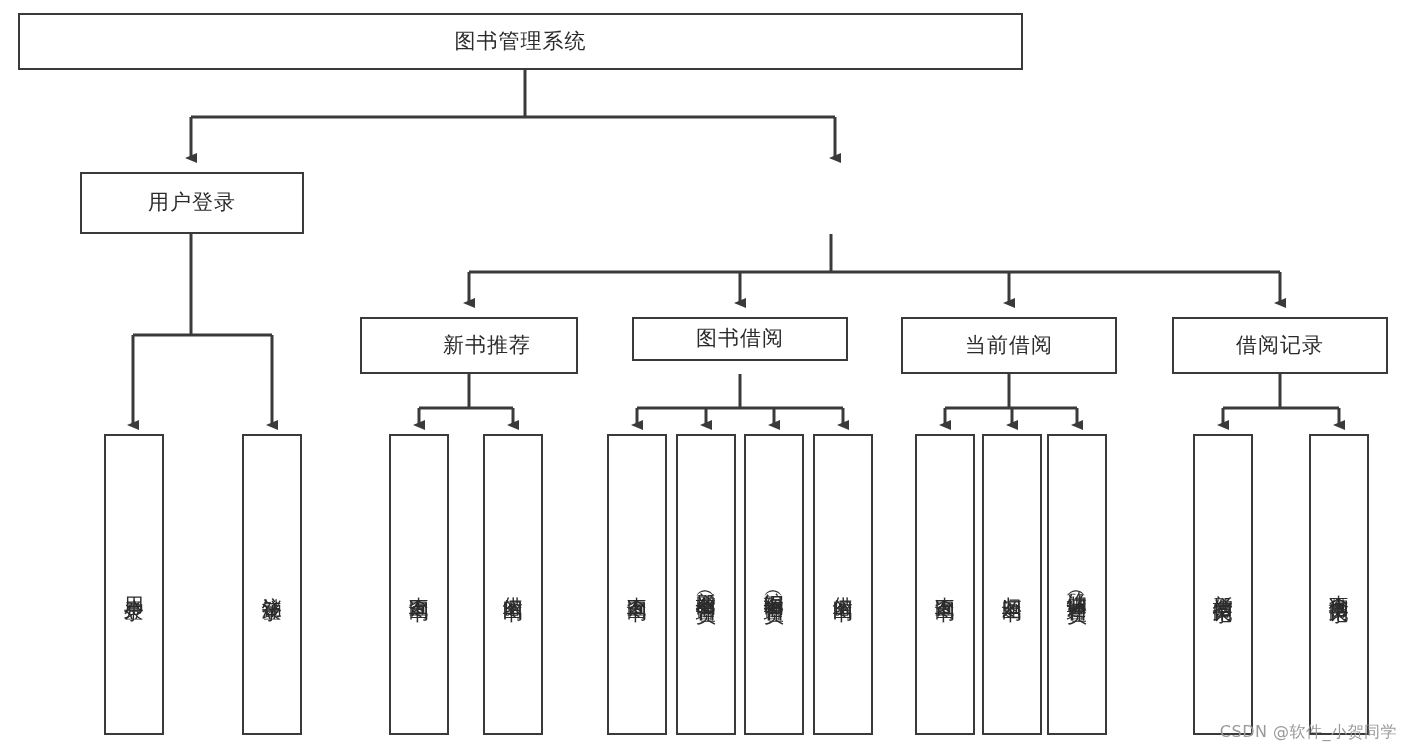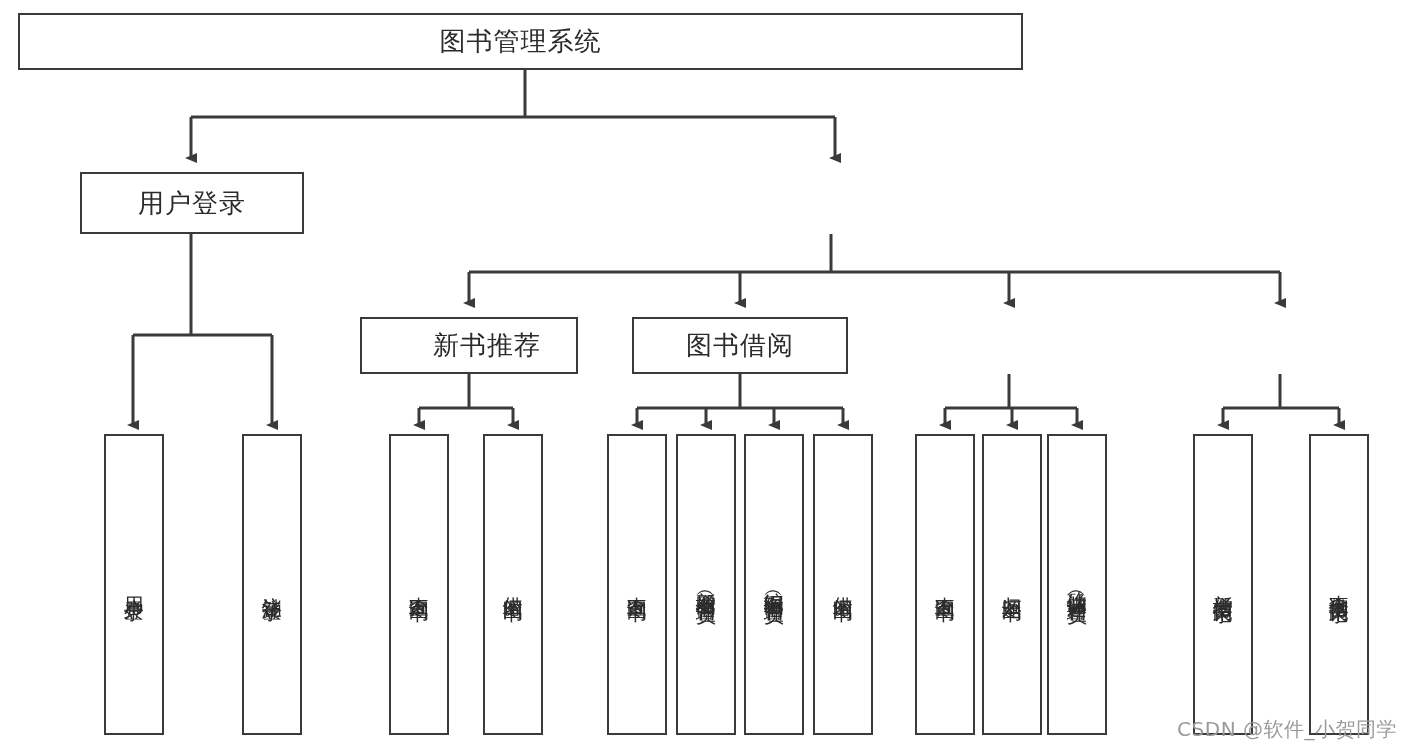--- a/index.html
+++ b/index.html
@@ -11,40 +11,40 @@
     box-sizing:border-box;
     background:#ffffff;
     border:2px solid #3a3a3a;
     display:flex;
     align-items:center;
     justify-content:center;
     color:#2b2b2b;
   }
   .node.h{  }
   .node.h .label{
-    font-size:26px;
+    font-size:21px;
     line-height:1.1;
     letter-spacing:1px;
     white-space:nowrap;
   }
   .node.v{  }
   .node.v .label{
     writing-mode:vertical-rl;
     text-orientation:upright;
     font-size:20px;
     line-height:1.32;
     letter-spacing:2px;
     white-space:nowrap;
     text-align:center;
   }
   #watermark{
     position:absolute;
     right:8px;
     bottom:4px;
-    font-size:20px;
+    font-size:16px;
     color:#9a9a9a;
     letter-spacing:0.5px;
     white-space:nowrap;
     pointer-events:none;
   }
 </style>
 </head>
 <body>
 
 <div id="canvas">
@@ -103,22 +103,28 @@
     <span class="label">图书管理系统</span>
   </div>
 
   <div class="node h" style="left:80px;top:172px;width:224px;height:62px;">
     <span class="label">用户登录</span>
   </div>
 
   <div class="node h" style="left:360px;top:317px;width:218px;height:57px;padding-left:36px;">
     <span class="label">新书推荐</span>
   </div>
-  <div class="node h" style="left:632px;top:317px;width:216px;height:57px;">
+  <div class="node h" style="left:632px;top:317px;width:216px;height:44px;">
     <span class="label">图书借阅</span>
+  </div>
+  <div class="node h" style="left:901px;top:317px;width:216px;height:57px;">
+    <span class="label">当前借阅</span>
+  </div>
+  <div class="node h" style="left:1172px;top:317px;width:216px;height:57px;">
+    <span class="label">借阅记录</span>
   </div>
 
   <div class="node v" style="left:104px;top:434px;width:60px;height:301px;">
     <span class="label">用户登录</span>
   </div>
   <div class="node v" style="left:242px;top:434px;width:60px;height:301px;">
     <span class="label">注销登录</span>
   </div>
 
   <div class="node v" style="left:389px;top:434px;width:60px;height:301px;">

